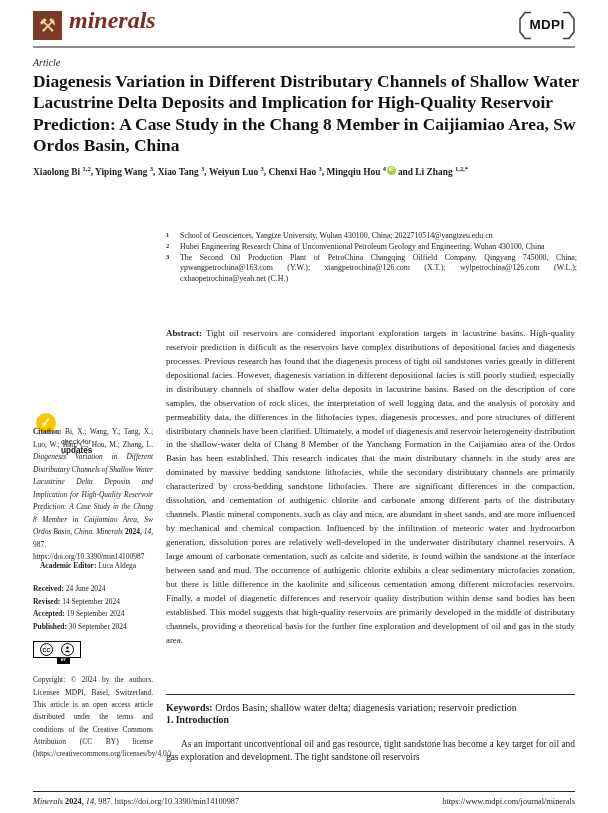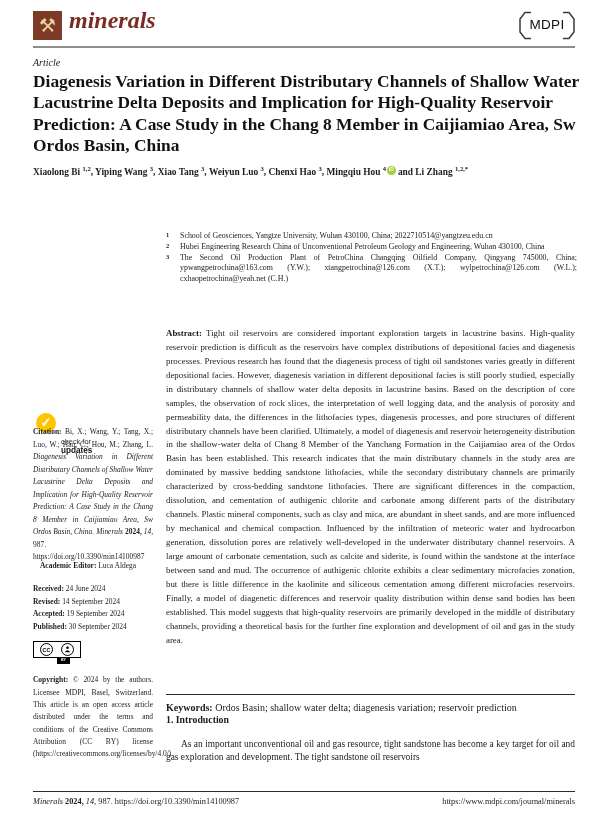--- a/index.html
+++ b/index.html
@@ -6,21 +6,21 @@
   .page{position:relative;width:608px;height:813px;background:#ffffff;overflow:hidden;
         font-family:"Liberation Serif",serif;color:#1c1c1c;}
   .abs{position:absolute;}
 
   
   .logo-box{left:33px;top:11px;width:29px;height:29px;background:#7c3a27;display:flex;
             align-items:center;justify-content:center;font-size:19px;color:#e9d6a0;}
   .journal-name{left:69px;top:7px;font-size:24px;font-style:italic;font-weight:bold;color:#7a2c23;}
   .mdpi-logo{left:518px;top:11px;width:58px;height:29px;}
   .mdpi-logo .word{position:absolute;left:0;right:0;top:6px;text-align:center;
-       font-family:"Liberation Sans",sans-serif;font-weight:normal;font-size:13.5px;color:#111;letter-spacing:.3px;}
+       font-family:"Liberation Sans",sans-serif;font-weight:bold;font-size:13.5px;color:#111;letter-spacing:.3px;}
   .header-rule{left:33px;top:46px;width:542px;height:2.4px;background:#8d8d8d;}
 
   
   .article-type{left:33px;top:57px;font-size:10px;font-style:italic;}
   .title{left:33px;top:71px;width:550px;font-size:17.4px;line-height:21.4px;font-weight:bold;color:#121212;margin:0;}
   .authors{left:33px;top:166px;width:560px;font-size:9.4px;font-weight:bold;white-space:nowrap;}
   .authors sup{font-size:6.6px;}
   .orcid{display:inline-block;width:8.5px;height:8.5px;border-radius:50%;background:#a6ce39;color:#fff;
          font-family:"Liberation Sans",sans-serif;font-size:4.8px;font-weight:bold;text-align:center;
          line-height:8.5px;vertical-align:super;margin-left:1px;}
@@ -56,21 +56,21 @@
 
   .cc-badge{left:33px;top:641px;width:46px;height:24px;cursor:pointer;}
   .cc-frame{position:absolute;left:0;top:0;width:42px;height:15px;border:1.6px solid #000;background:#fff;
             display:flex;align-items:center;justify-content:space-around;padding:0 2px;}
   .cc-circle{width:11.5px;height:11.5px;border:1.3px solid #000;border-radius:50%;display:flex;
              align-items:center;justify-content:center;font-family:"Liberation Sans",sans-serif;
              font-size:5.4px;font-weight:bold;color:#000;}
   .cc-by-tab{position:absolute;left:24px;top:17px;width:13px;height:5.5px;background:#000;color:#fff;
              font-family:"Liberation Sans",sans-serif;font-size:3.6px;font-weight:bold;text-align:center;line-height:5.5px;}
   .copyright{left:33px;top:667px;width:120px;font-size:7.45px;line-height:12.3px;text-align:justify;}
-  .copyright b{font-weight:bold;}
+  .copyright b{font-weight:normal;}
 
   
   .footer-rule{left:33px;top:791px;width:542px;height:1.2px;background:#2b2b2b;}
   .footer{left:33px;top:797px;width:542px;font-size:8.3px;display:flex;justify-content:space-between;}
   .footer .it{font-style:italic;}
   .footer .b{font-weight:bold;}
   sup{line-height:0;}
 </style>
 </head>
 <body>

